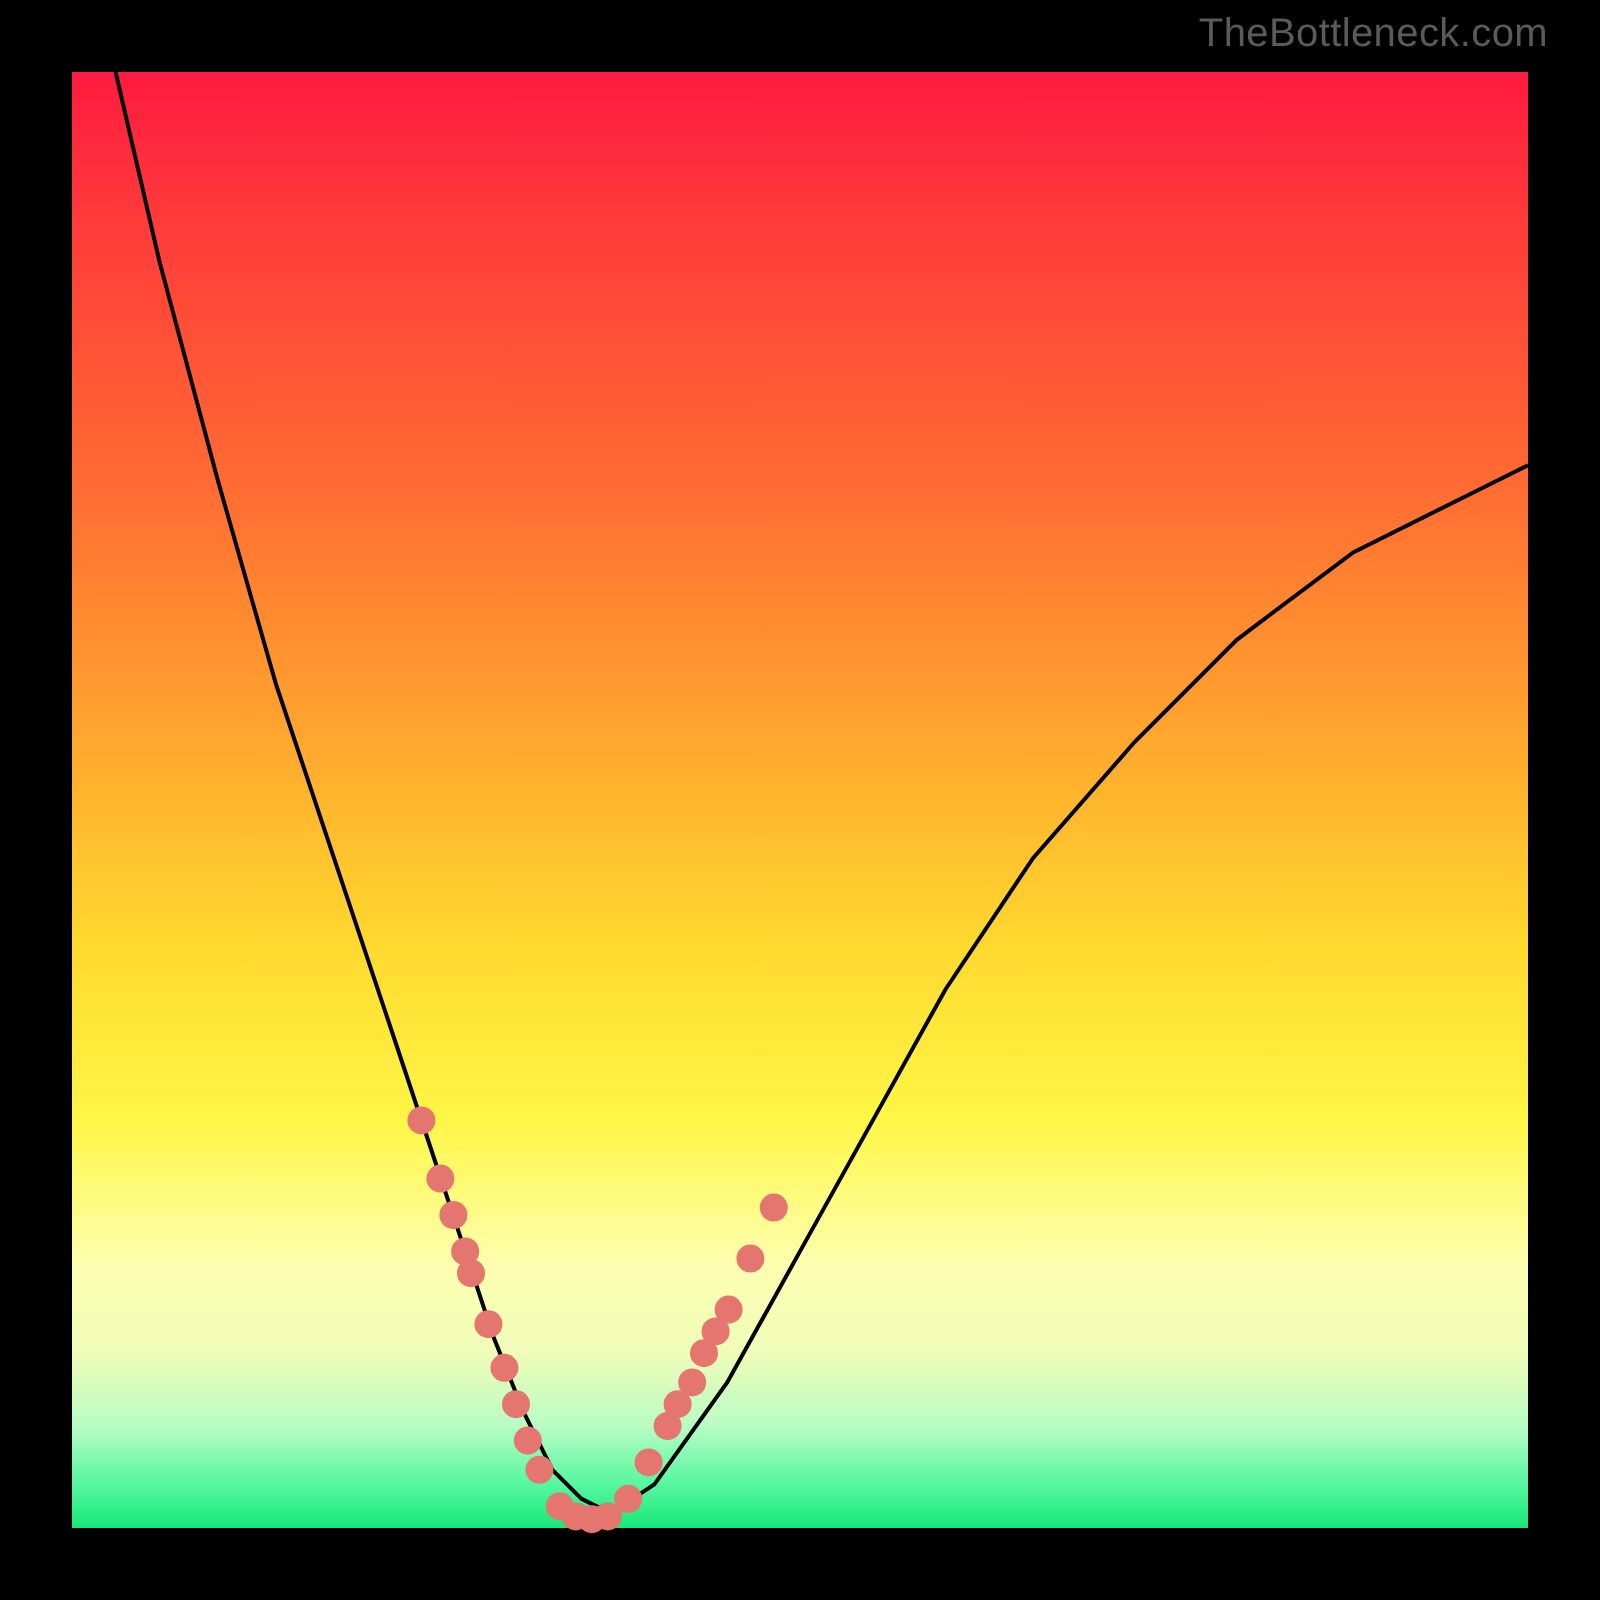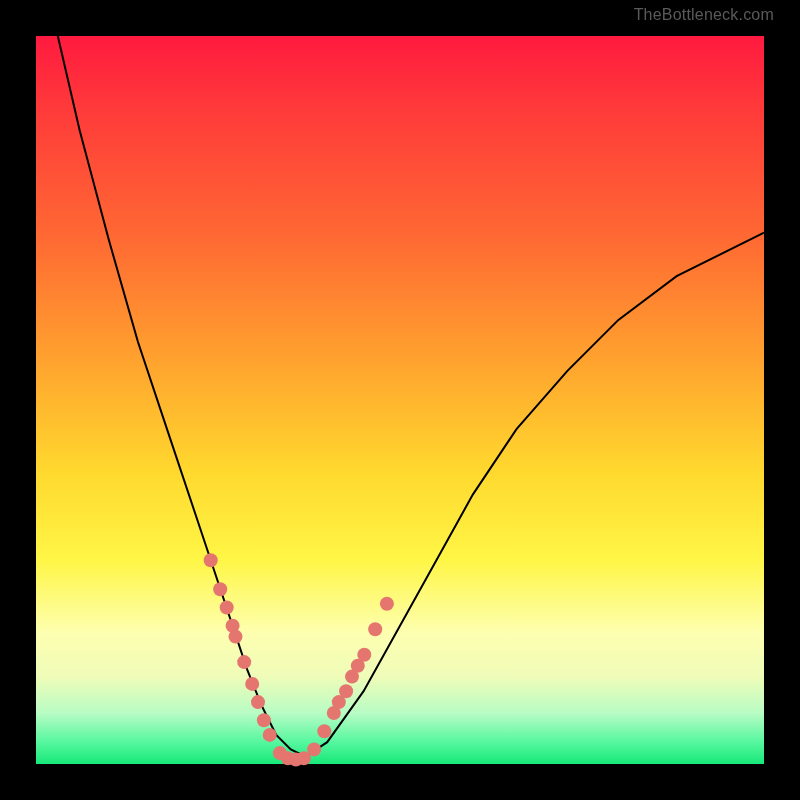--- a/index.html
+++ b/index.html
@@ -39,21 +39,21 @@
       #b8fcc4 93%,
       #56f79f 97%,
       #17e878 100%
     );
   }
   .attribution {
     position: absolute;
     top: 6px;
     right: 26px;
     color: #5a5a5a;
-    font-size: 16px;
+    font-size: 20px;
     font-weight: 500;
     letter-spacing: 0.2px;
   }
   svg.curve {
     position: absolute;
     top: 0;
     left: 0;
     width: 728px;
     height: 728px;
     overflow: visible;

